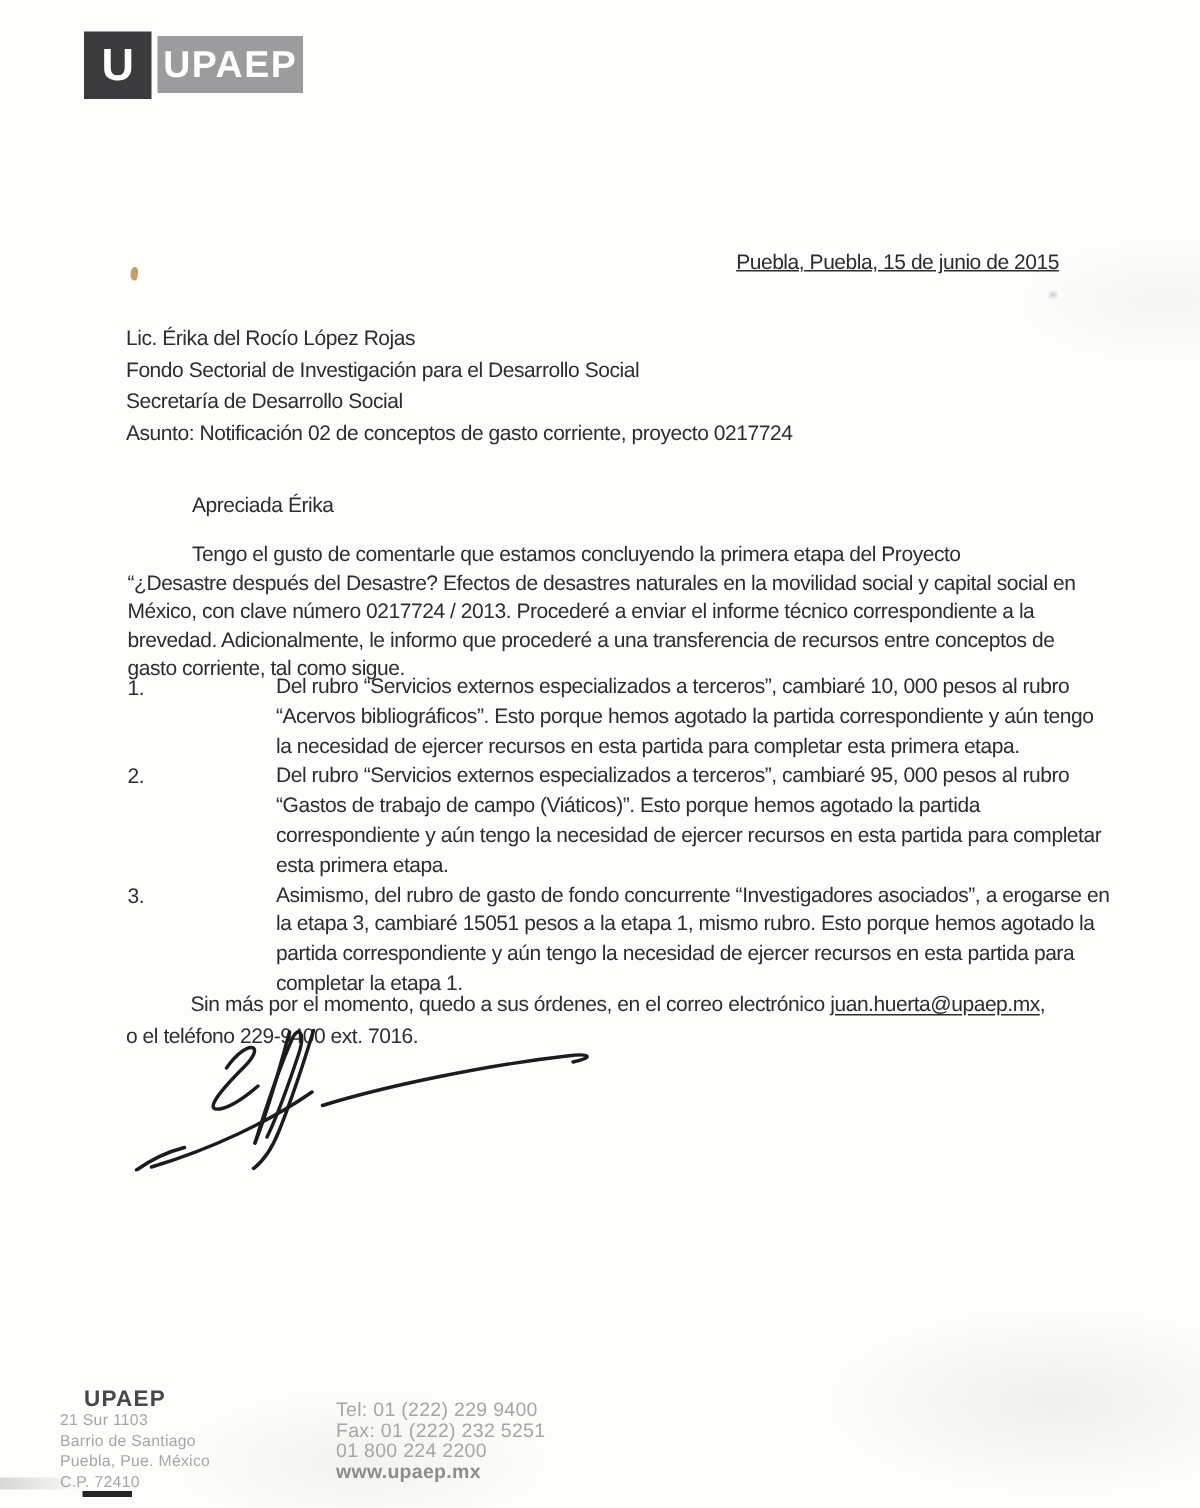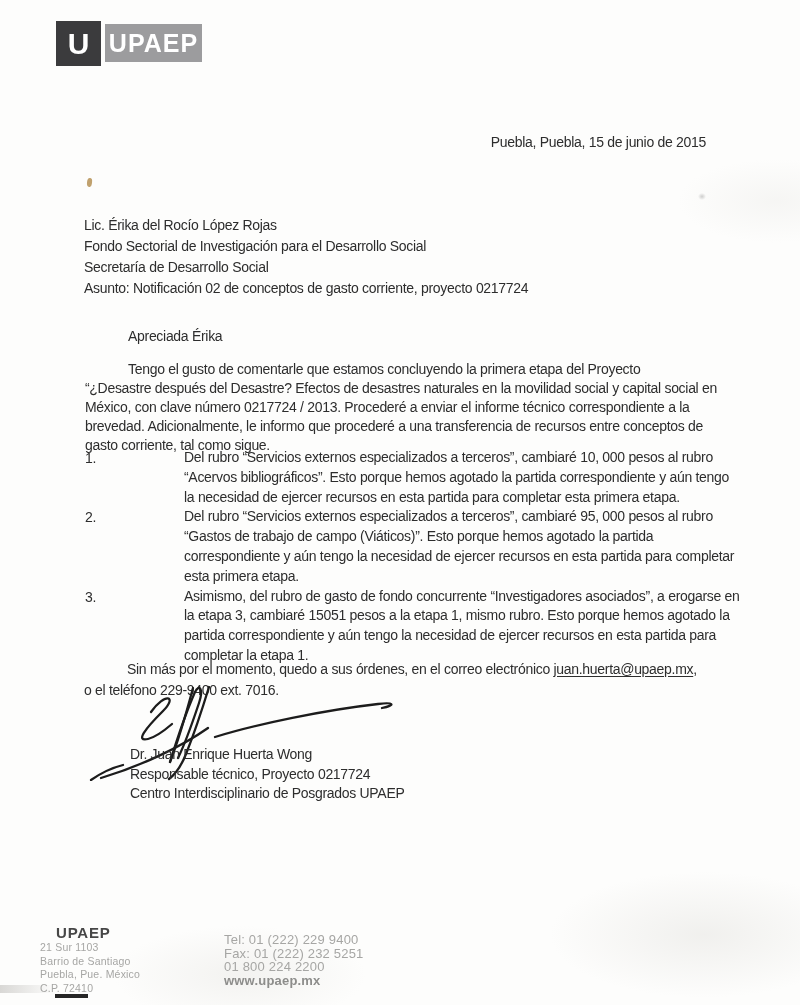--- a/index.html
+++ b/index.html
@@ -47,21 +47,21 @@
     position:absolute;left:87px;top:178px;width:5px;height:9px;
     background:#b08a4a;border-radius:50% 50% 40% 60%;opacity:.8;
     transform:rotate(8deg);
   }
   .faint-mark{
     position:absolute;left:698px;top:193px;width:8px;height:7px;
     background:radial-gradient(closest-side, rgba(150,150,150,.45), rgba(150,150,150,0));
   }
   
   .line{white-space:nowrap;line-height:20px;}
-  .date{position:absolute;top:132px;right:94px;line-height:20px;}
+  .date{position:absolute;top:164px;right:94px;line-height:20px;text-decoration:underline;}
   .recipient{position:absolute;left:84px;top:215px;}
   .recipient .line{line-height:21px;}
   .salutation{position:absolute;left:128px;top:326px;line-height:20px;}
   .para1{position:absolute;left:85px;top:360px;}
   .para1 .line{line-height:19px;}
   .indent{padding-left:43px;}
   .list{position:absolute;left:85px;top:448px;}
   .list-item{display:flex;}
   .num{width:55px;flex:0 0 55px;line-height:20px;}
   .item-lines .line{line-height:19.8px;margin-left:44px;}
@@ -162,25 +162,20 @@
       <path d="M66,28 C80,8 93,12 78,27 C60,45 50,58 63,55 C71,53 80,46 87,40"></path>
       <path d="M108,4 C101,30 93,58 85,78"></path>
       <path d="M85,78 C93,52 103,24 110,8 C114,0 119,4 114,19 C107,40 99,62 93,74"></path>
       <path d="M124,3 C117,26 109,50 101,70 C97,80 92,89 84,95"></path>
       <path d="M123,44 C96,63 56,82 16,94"></path>
       <path d="M130,53 C172,40 240,26 293,20 C309,18 311,21 297,24"></path>
       <path d="M6,96 C16,89 26,84 38,81"></path>
     </g>
   </svg>
 
-  <div class="sig-block">
-    <div class="line">Dr. Juan Enrique Huerta Wong</div>
-    <div class="line">Responsable técnico, Proyecto 0217724</div>
-    <div class="line">Centro Interdisciplinario de Posgrados UPAEP</div>
-  </div>
 
   <div class="footer-brand">UPAEP</div>
   <div class="footer-address">
     <div class="line">21 Sur 1103</div>
     <div class="line">Barrio de Santiago</div>
     <div class="line">Puebla, Pue. México</div>
     <div class="line">C.P. 72410</div>
   </div>
   <div class="footer-contact">
     <div class="line">Tel: 01 (222) 229 9400</div>

